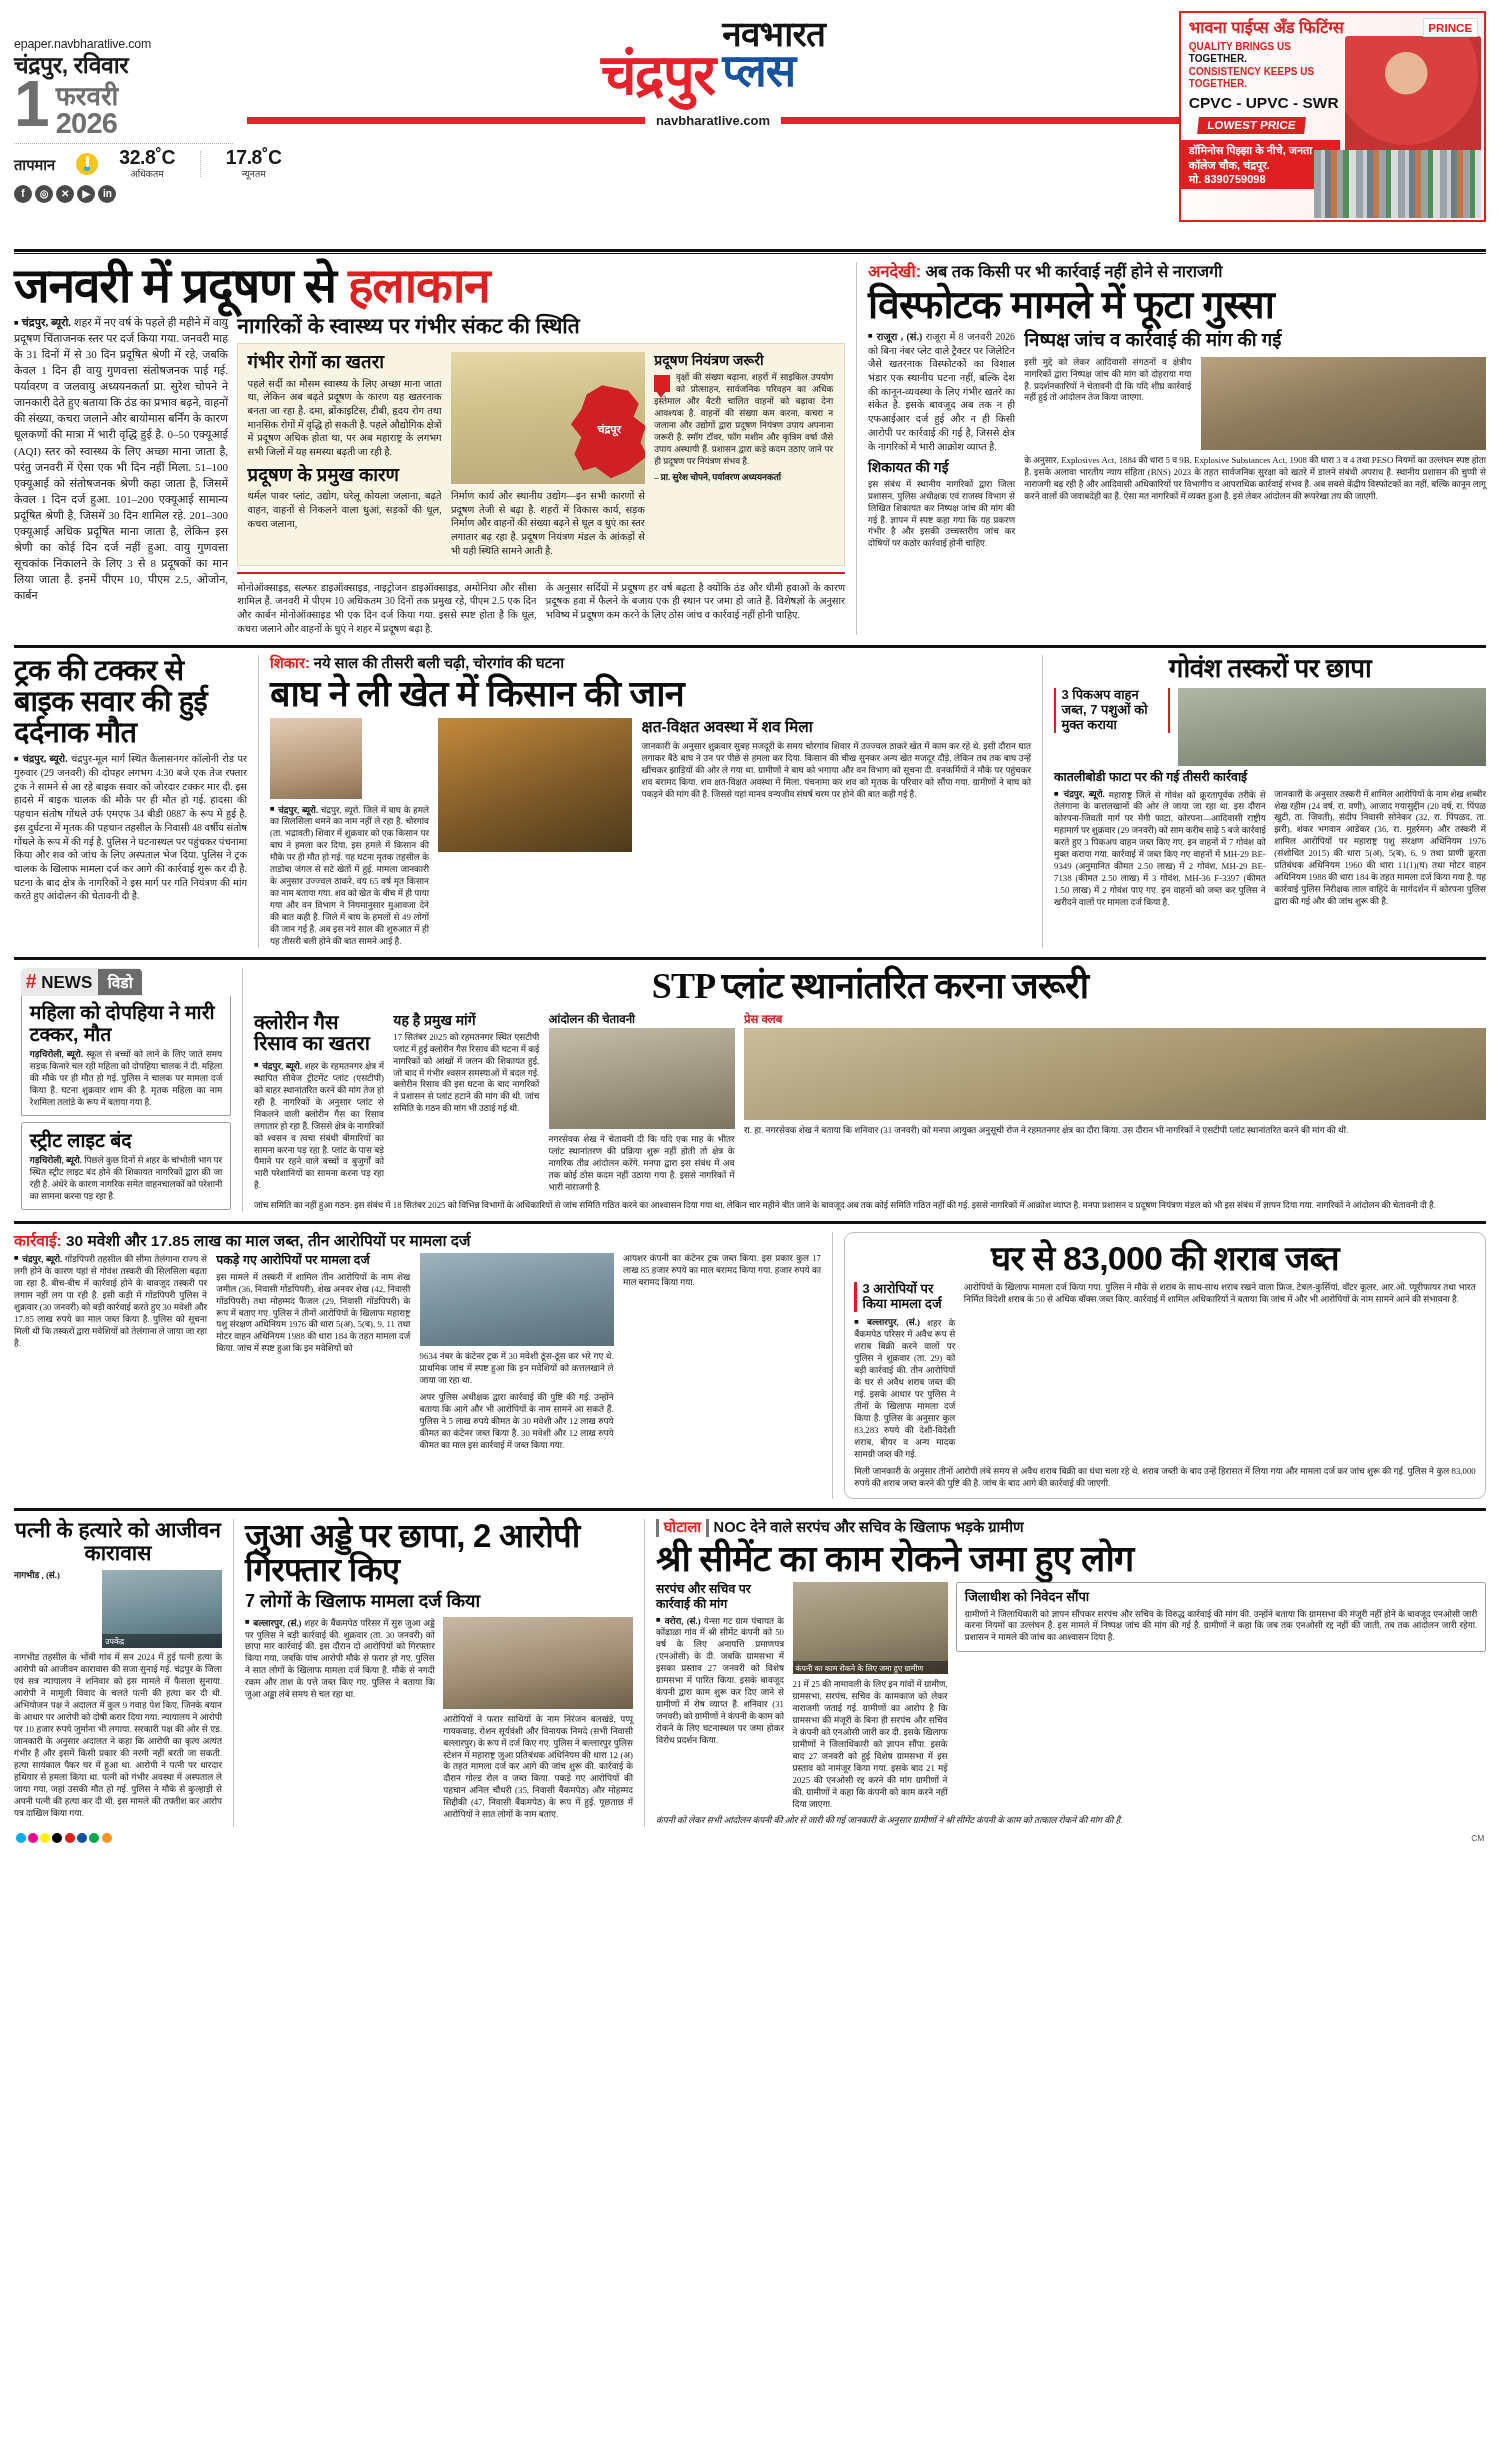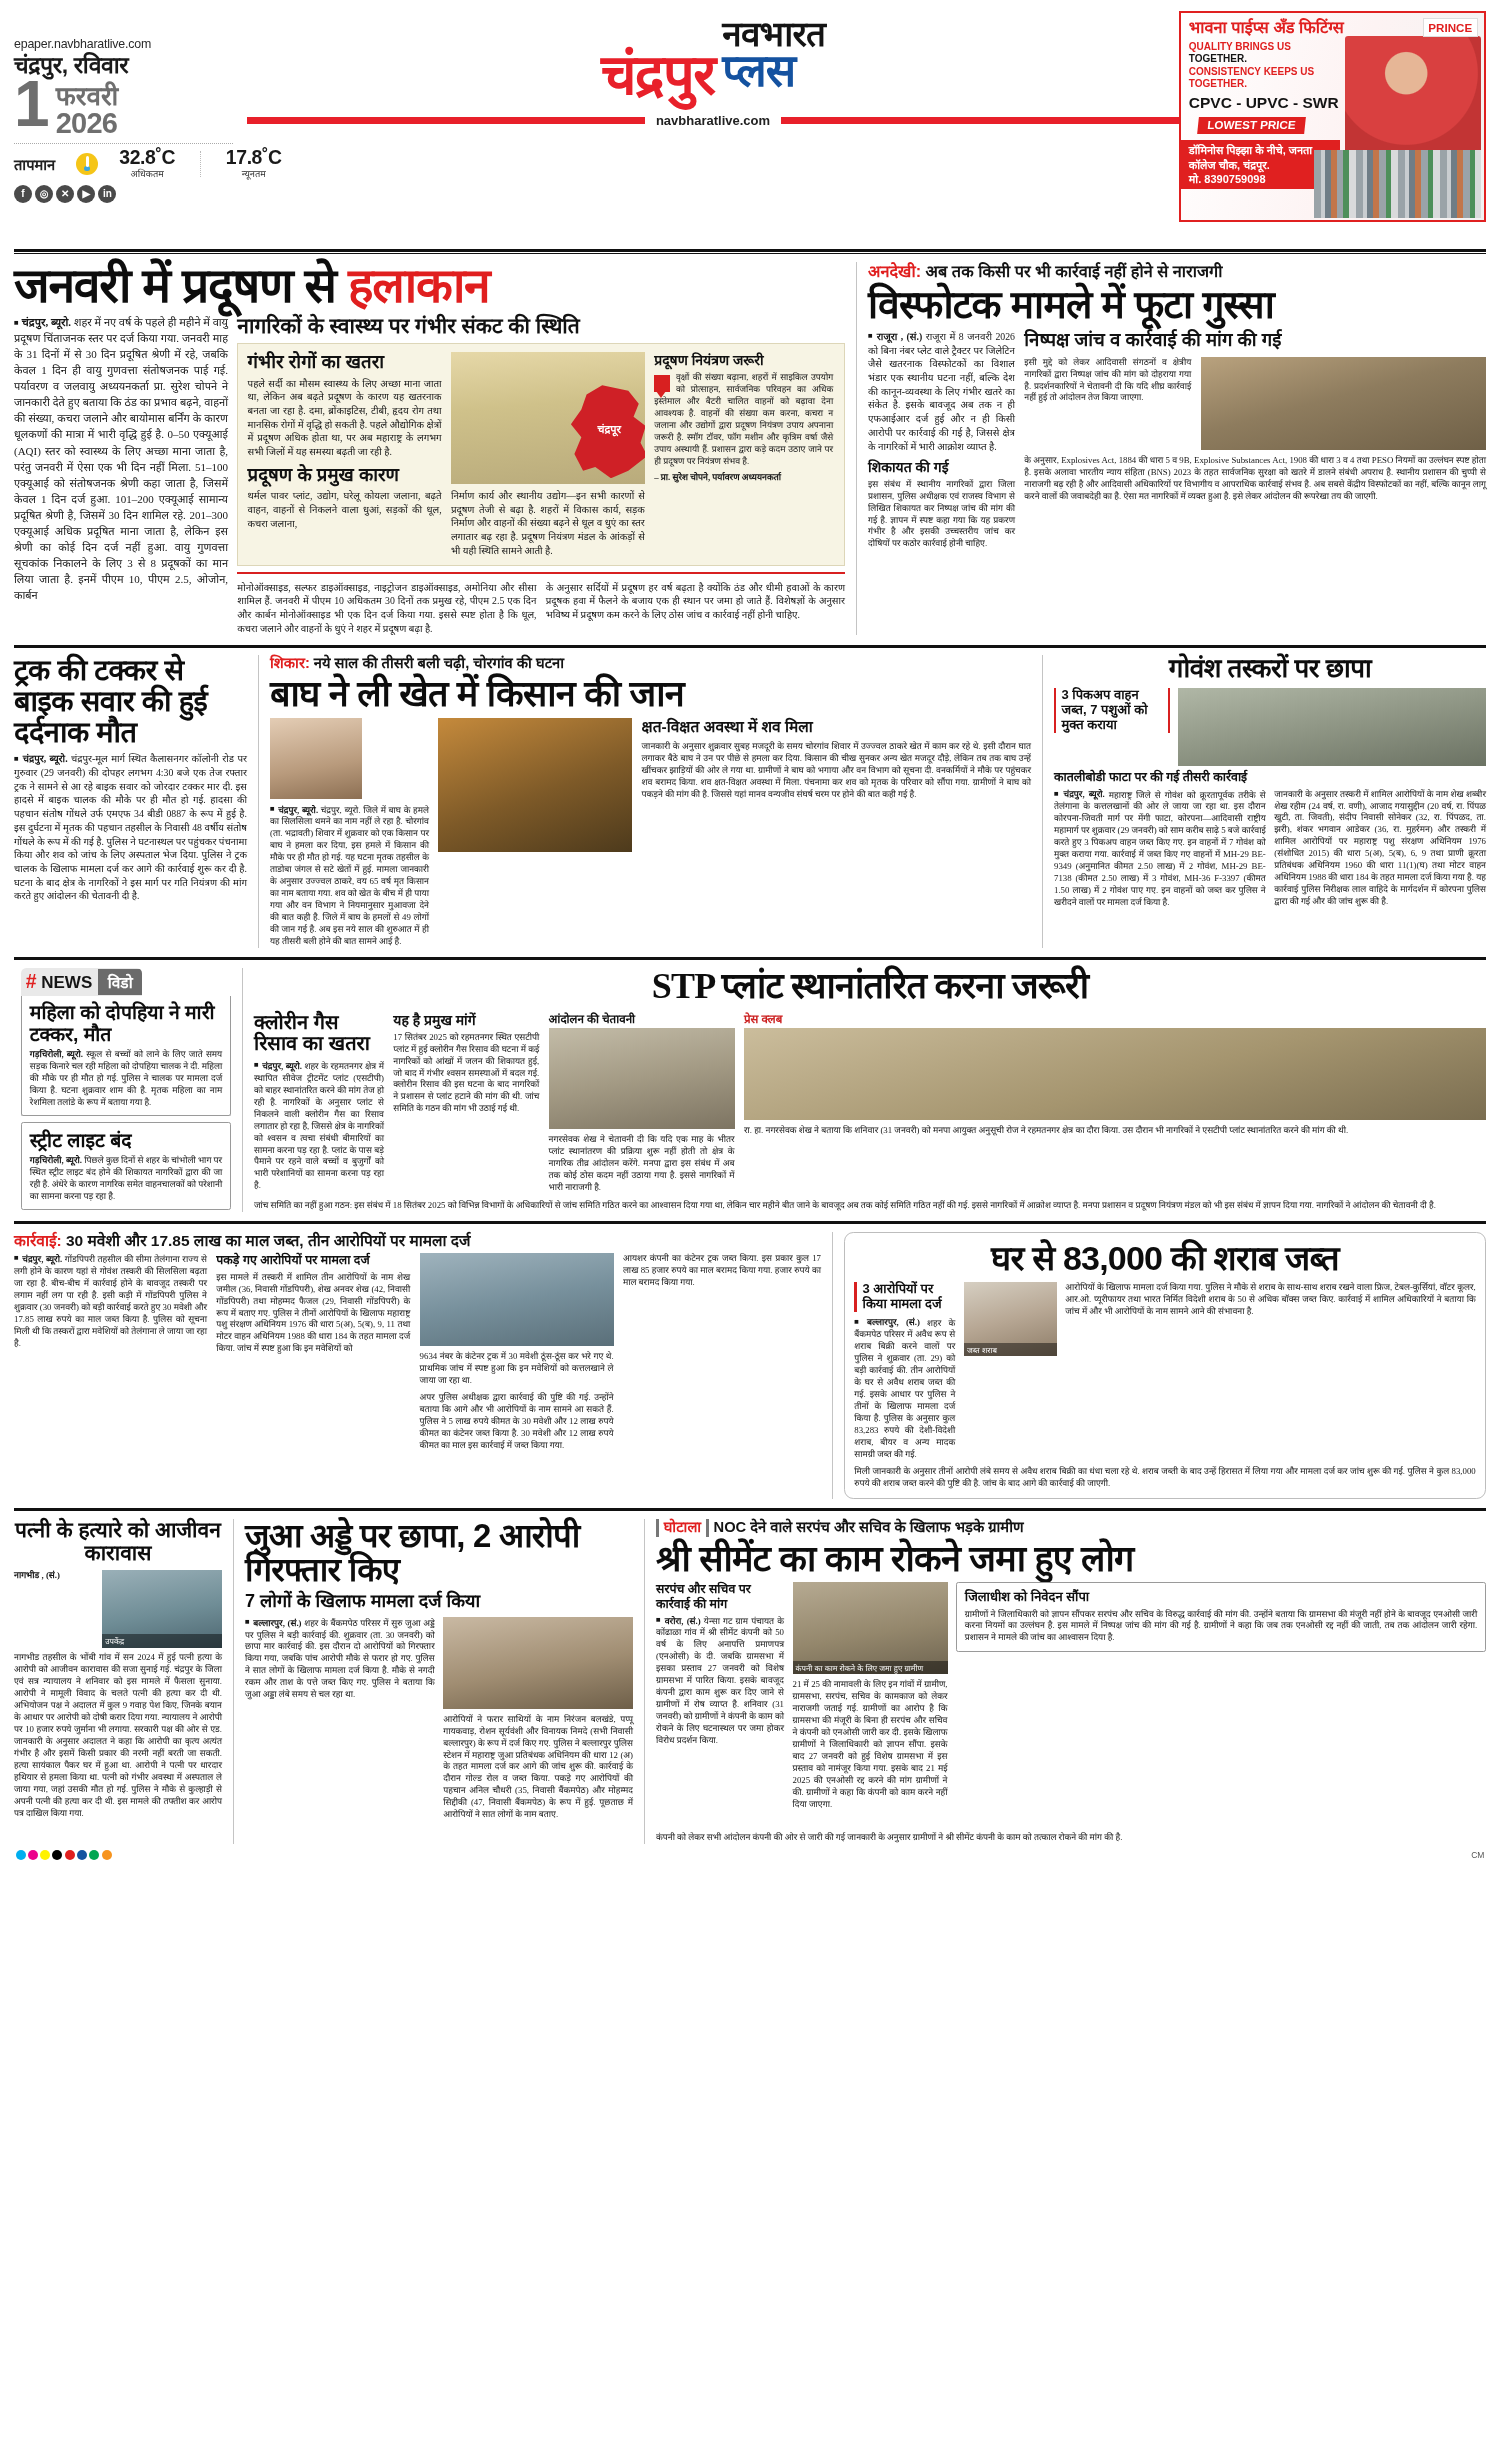--- a/index.html
+++ b/index.html
@@ -470,25 +470,20 @@
           <div style="width:101px;">
             <div class="redbar-label" style="margin-bottom:4.7px;">
               <i></i>
               <div class="sec-title-sm" style="font-size:13px;">3 आरोपियों पर किया मामला दर्ज</div>
             </div>
             <p class="body-txt xs">
               <span class="dateline sq">बल्लारपुर, (सं.)</span>
               <span>शहर के बैंकमपेठ परिसर में अवैध रूप से शराब बिक्री करने वालों पर पुलिस ने शुक्रवार (ता. 29) को बड़ी कार्रवाई की. तीन आरोपियों के घर से अवैध शराब जब्त की गई. इसके आधार पर पुलिस ने तीनों के खिलाफ मामला दर्ज किया है. पुलिस के अनुसार कुल 83,283 रुपये की देशी-विदेशी शराब, बीयर व अन्य मादक सामग्री जब्त की गई.</span>
             </p>
           </div>
-          <div style="width:93px;">
-            <div class="ph ph-liquor" style="height:74px;">
-              <div class="ph-label">जब्त शराब</div>
-            </div>
-          </div>
           <div style="flex:1;">
             <p class="body-txt xs">आरोपियों के खिलाफ मामला दर्ज किया गया. पुलिस ने मौके से शराब के साथ-साथ शराब रखने वाला फ्रिज, टेबल-कुर्सियां, वॉटर कूलर, आर.ओ. प्यूरीफायर तथा भारत निर्मित विदेशी शराब के 50 से अधिक बॉक्स जब्त किए. कार्रवाई में शामिल अधिकारियों ने बताया कि जांच में और भी आरोपियों के नाम सामने आने की संभावना है.</p>
           </div>
         </div>
         <p class="body-txt xs" style="margin-top:5.4px;">मिली जानकारी के अनुसार तीनों आरोपी लंबे समय से अवैध शराब बिक्री का धंधा चला रहे थे. शराब जब्ती के बाद उन्हें हिरासत में लिया गया और मामला दर्ज कर जांच शुरू की गई. पुलिस ने कुल 83,000 रुपये की शराब जब्त करने की पुष्टि की है. जांच के बाद आगे की कार्रवाई की जाएगी.</p>
       </div>
     </div>
   </div>
 
   <div class="rule-thick" style="margin-top:9.3px;"></div>
@@ -549,21 +544,21 @@
           </div>
           <p class="body-txt xs" style="margin-top:4.7px;">21 में 25 की नामावली के लिए इन गांवों में ग्रामीण, ग्रामसभा, सरपंच, सचिव के कामकाज को लेकर नाराजगी जताई गई. ग्रामीणों का आरोप है कि ग्रामसभा की मंजूरी के बिना ही सरपंच और सचिव ने कंपनी को एनओसी जारी कर दी. इसके खिलाफ ग्रामीणों ने जिलाधिकारी को ज्ञापन सौंपा. इसके बाद 27 जनवरी को हुई विशेष ग्रामसभा में इस प्रस्ताव को नामंजूर किया गया. इसके बाद 21 मई 2025 की एनओसी रद्द करने की मांग ग्रामीणों ने की. ग्रामीणों ने कहा कि कंपनी को काम करने नहीं दिया जाएगा.</p>
         </div>
         <div style="flex:1;">
           <div class="boxed">
             <div class="sec-title-sm" style="font-size:13px;margin-bottom:3.9px;">जिलाधीश को निवेदन सौंपा</div>
             <p class="body-txt xs">ग्रामीणों ने जिलाधिकारी को ज्ञापन सौंपकर सरपंच और सचिव के विरुद्ध कार्रवाई की मांग की. उन्होंने बताया कि ग्रामसभा की मंजूरी नहीं होने के बावजूद एनओसी जारी करना नियमों का उल्लंघन है. इस मामले में निष्पक्ष जांच की मांग की गई है. ग्रामीणों ने कहा कि जब तक एनओसी रद्द नहीं की जाती, तब तक आंदोलन जारी रहेगा. प्रशासन ने मामले की जांच का आश्वासन दिया है.</p>
           </div>
         </div>
       </div>
-      <p class="body-txt xs" style="margin-top:21px;">कंपनी को लेकर सभी आंदोलन कंपनी की ओर से जारी की गई जानकारी के अनुसार ग्रामीणों ने श्री सीमेंट कंपनी के काम को तत्काल रोकने की मांग की है.</p>
+      <p class="body-txt xs" style="margin-top:4px;font-style:italic;">कंपनी को लेकर सभी आंदोलन कंपनी की ओर से जारी की गई जानकारी के अनुसार ग्रामीणों ने श्री सीमेंट कंपनी के काम को तत्काल रोकने की मांग की है.</p>
     </div>
   </div>
 
   <div class="footer-row">
     <div class="cmyk">
       <i style="background:#00aeef"></i>
         <i style="background:#ec008c"></i>
         <i style="background:#fff200"></i>
       <i style="background:#000000"></i>
         <i style="background:#e01f1f"></i>

